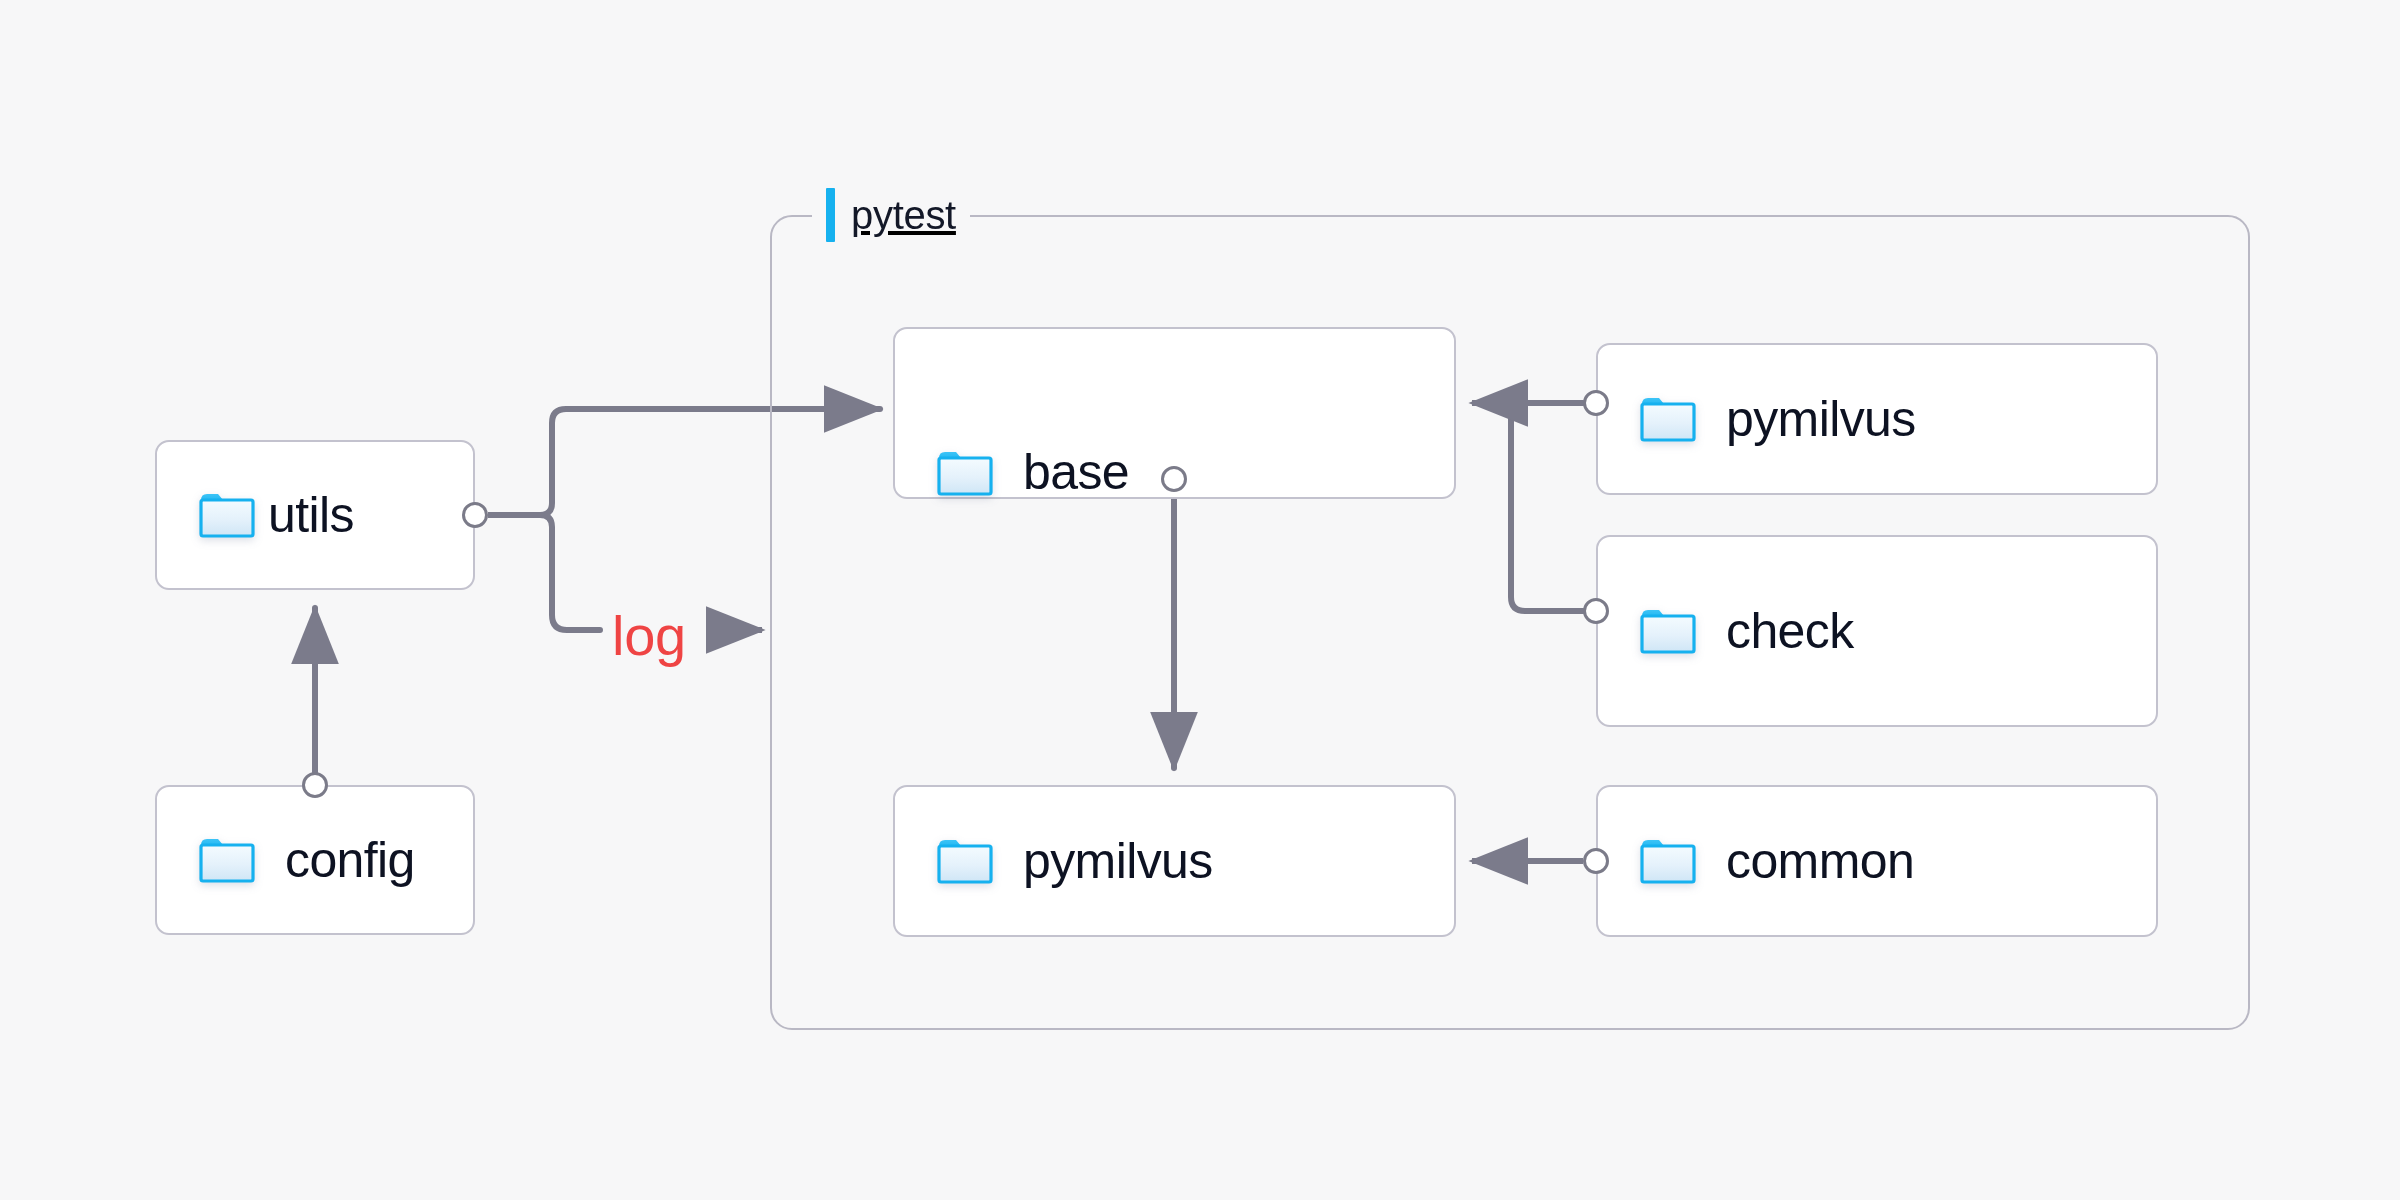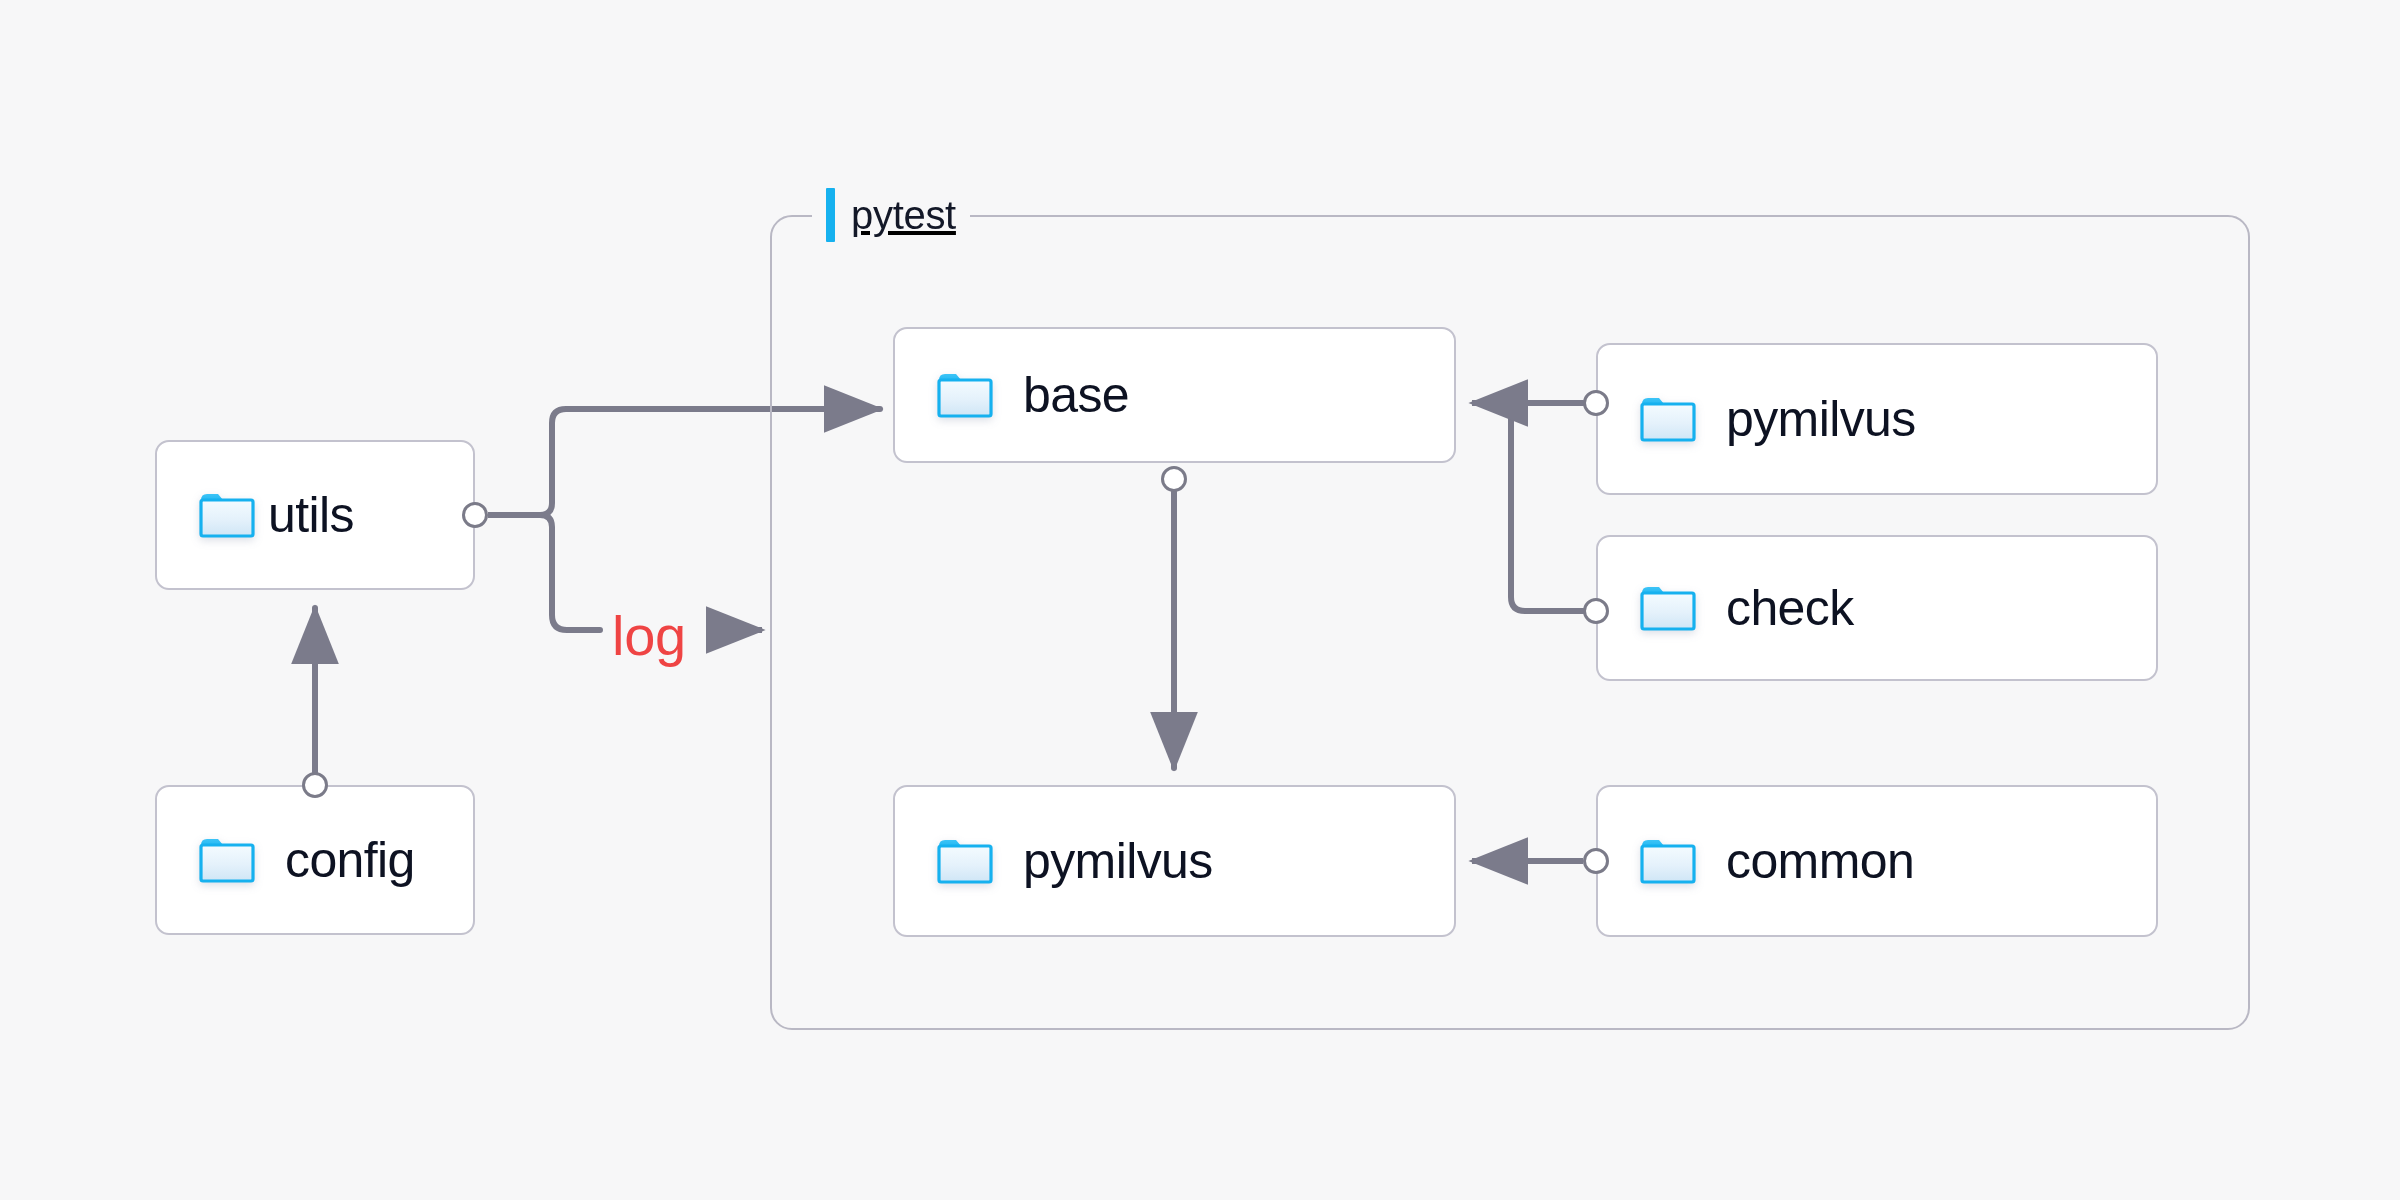--- a/index.html
+++ b/index.html
@@ -192,21 +192,21 @@
     <span class="folder-icon">
       <svg width="56" height="48" viewBox="0 0 56 48">
         <path d="M2,9 Q2,3 8,3 L19,3 L24,9 L22,13 L2,13 Z" fill="url(#folderTabGrad)"></path>
         <rect x="2" y="9" width="52" height="36" rx="2" fill="url(#folderGrad)" stroke="#16b1ef" stroke-width="3.2"></rect>
       </svg>
     </span>
     <span class="node-label">config</span>
   </div>
   <div class="port" style="left:302px; top:772px;"></div>
 
-  <div class="node" style="left:893px; top:327px; width:563px; height:136px;">
+  <div class="node" style="left:893px; top:327px; width:563px; height:172px;align-items:flex-end;">
     <span class="folder-icon">
       <svg width="56" height="48" viewBox="0 0 56 48">
         <path d="M2,9 Q2,3 8,3 L19,3 L24,9 L22,13 L2,13 Z" fill="url(#folderTabGrad)"></path>
         <rect x="2" y="9" width="52" height="36" rx="2" fill="url(#folderGrad)" stroke="#16b1ef" stroke-width="3.2"></rect>
       </svg>
     </span>
     <span class="node-label">base</span>
   </div>
   <div class="port" style="left:1161px; top:466px;"></div>
 
@@ -224,21 +224,21 @@
     <span class="folder-icon">
       <svg width="56" height="48" viewBox="0 0 56 48">
         <path d="M2,9 Q2,3 8,3 L19,3 L24,9 L22,13 L2,13 Z" fill="url(#folderTabGrad)"></path>
         <rect x="2" y="9" width="52" height="36" rx="2" fill="url(#folderGrad)" stroke="#16b1ef" stroke-width="3.2"></rect>
       </svg>
     </span>
     <span class="node-label">pymilvus</span>
   </div>
   <div class="port" style="left:1583px; top:390px;"></div>
 
-  <div class="node" style="left:1596px; top:535px; width:562px; height:146px;">
+  <div class="node" style="left:1596px; top:535px; width:562px; height:192px;">
     <span class="folder-icon">
       <svg width="56" height="48" viewBox="0 0 56 48">
         <path d="M2,9 Q2,3 8,3 L19,3 L24,9 L22,13 L2,13 Z" fill="url(#folderTabGrad)"></path>
         <rect x="2" y="9" width="52" height="36" rx="2" fill="url(#folderGrad)" stroke="#16b1ef" stroke-width="3.2"></rect>
       </svg>
     </span>
     <span class="node-label">check</span>
   </div>
   <div class="port" style="left:1583px; top:598px;"></div>
 

